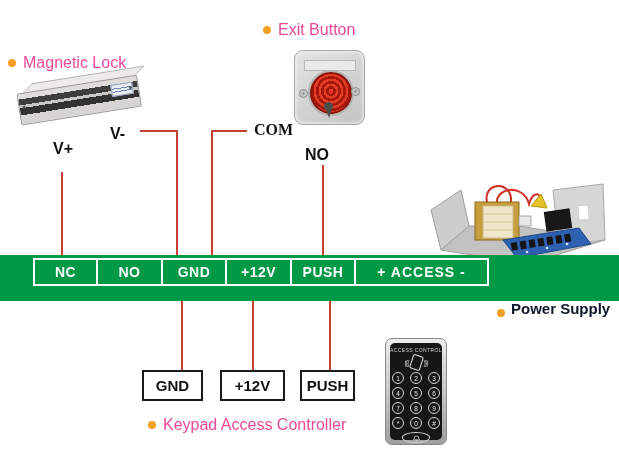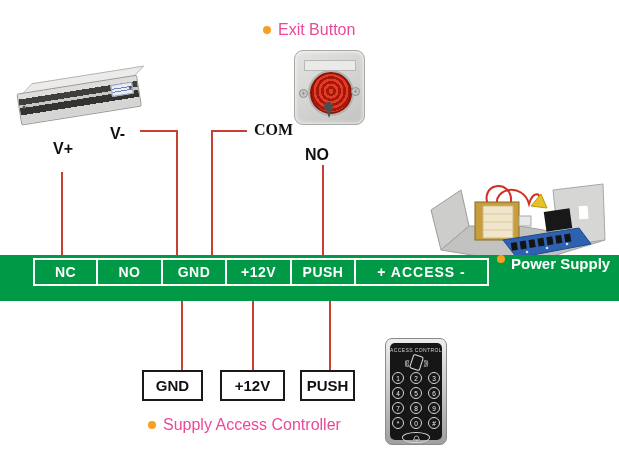--- a/index.html
+++ b/index.html
@@ -18,22 +18,22 @@
   
   .strip{position:absolute;left:0;top:255px;width:619px;height:46px;background:#009a46;}
   .term{position:absolute;top:3px;height:28px;border:2px solid #ffffff;box-sizing:border-box;
         display:flex;align-items:center;justify-content:center;color:#ffffff;font-weight:bold;font-size:14px;letter-spacing:.5px;}
   .t-nc{left:33px;width:65px;}
   .t-no{left:96px;width:67px;}
   .t-gnd{left:161px;width:66px;}
   .t-12v{left:225px;width:67px;}
   .t-push{left:290px;width:66px;}
   .t-ctrl{left:354px;width:135px;letter-spacing:1px;}
-  .psu-label{position:absolute;left:497px;top:0;height:62px;display:flex;align-items:flex-start;
-             color:#ffffff;font-weight:bold;font-size:15px;}
+  .psu-label{position:absolute;left:497px;top:0;height:62px;display:flex;align-items:flex-end;
+             color:#0f172a;font-weight:bold;font-size:15px;}
   .psu-label .bullet{margin-right:6px;}
 
   
   .ctl-box{position:absolute;top:370px;height:31px;background:#ffffff;border:2px solid #1a1a1a;box-sizing:border-box;
            display:flex;align-items:center;justify-content:center;font-weight:bold;font-size:15px;color:#111;}
   .c-gnd{left:142px;width:61px;}
   .c-12v{left:220px;width:65px;}
   .c-push{left:300px;width:55px;}
 
   
@@ -75,27 +75,31 @@
   .keypad .key{width:12px;height:12px;border:1px solid #d6d6d6;border-radius:50%;box-sizing:border-box;
     color:#f0f0f0;font-size:6.5px;display:flex;align-items:center;justify-content:center;}
   .keypad .bell{margin-top:3px;width:26px;height:11px;border:1px solid #d6d6d6;border-radius:50%;
     display:flex;align-items:center;justify-content:center;}
 </style>
 </head>
 <body>
 
 <div class="stage">
 
+  <div class="dev-label" style="left:8px;top:54px;">
+    <span class="bullet"></span>
+    <span>Magnetic Lock</span>
+  </div>
   <div class="dev-label" style="left:263px;top:21px;">
     <span class="bullet"></span>
     <span>Exit Button</span>
   </div>
   <div class="dev-label" style="left:148px;top:416px;">
     <span class="bullet"></span>
-    <span>Supply Access Controller</span>
+    <span>Keypad Access Controller</span>
   </div>
 
   <div class="maglock">
     <div class="topface"></div>
     <div class="bar"></div>
     <div class="sticker"></div>
     <div class="screw" style="left:4px;top:25px;"></div>
     <div class="screw" style="left:112px;top:22px;"></div>
   </div>
 

